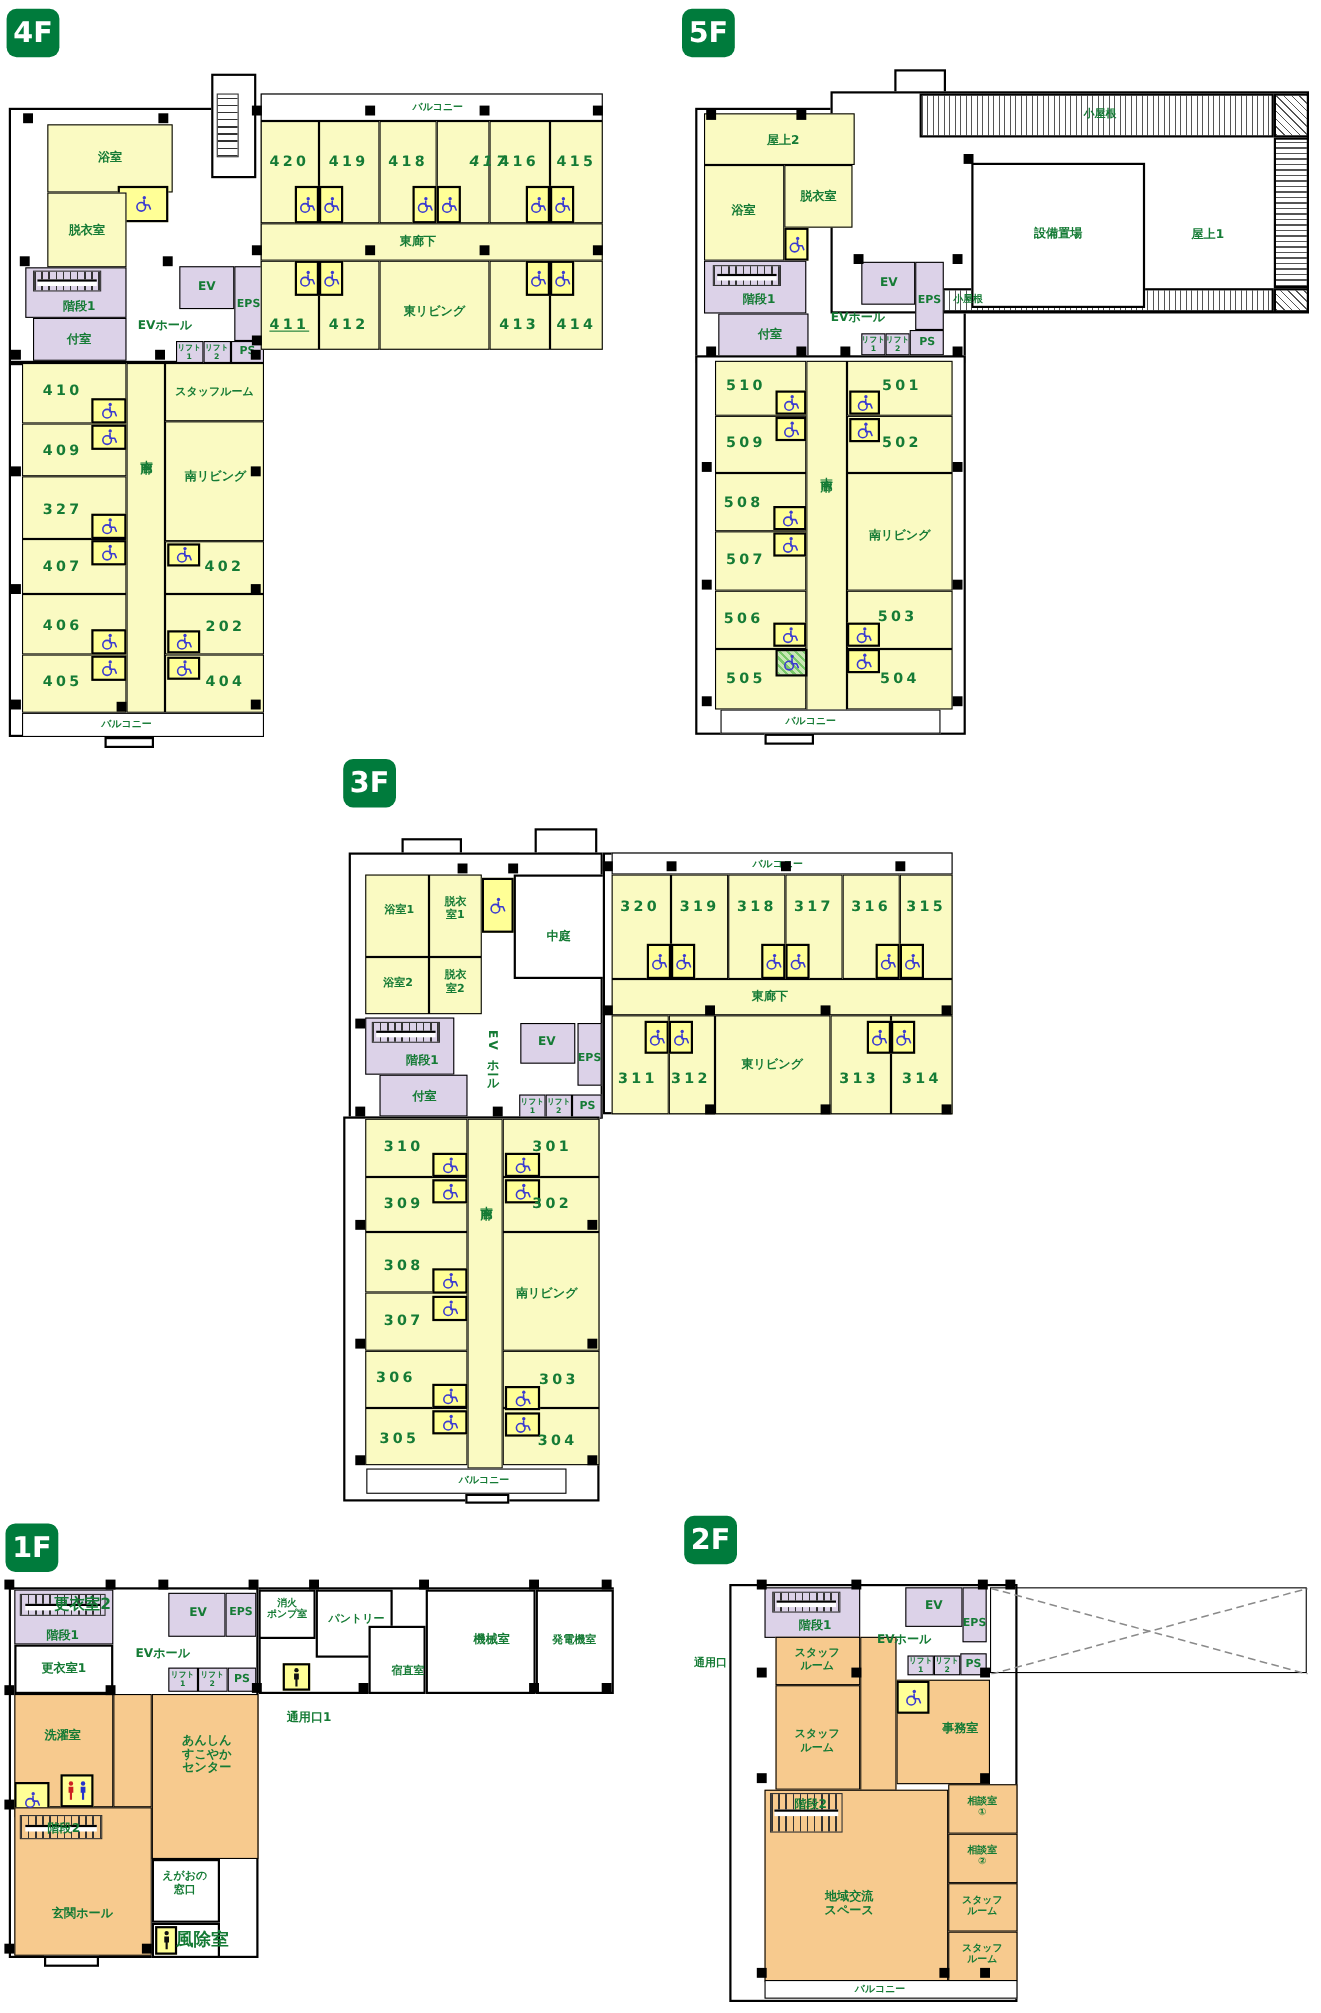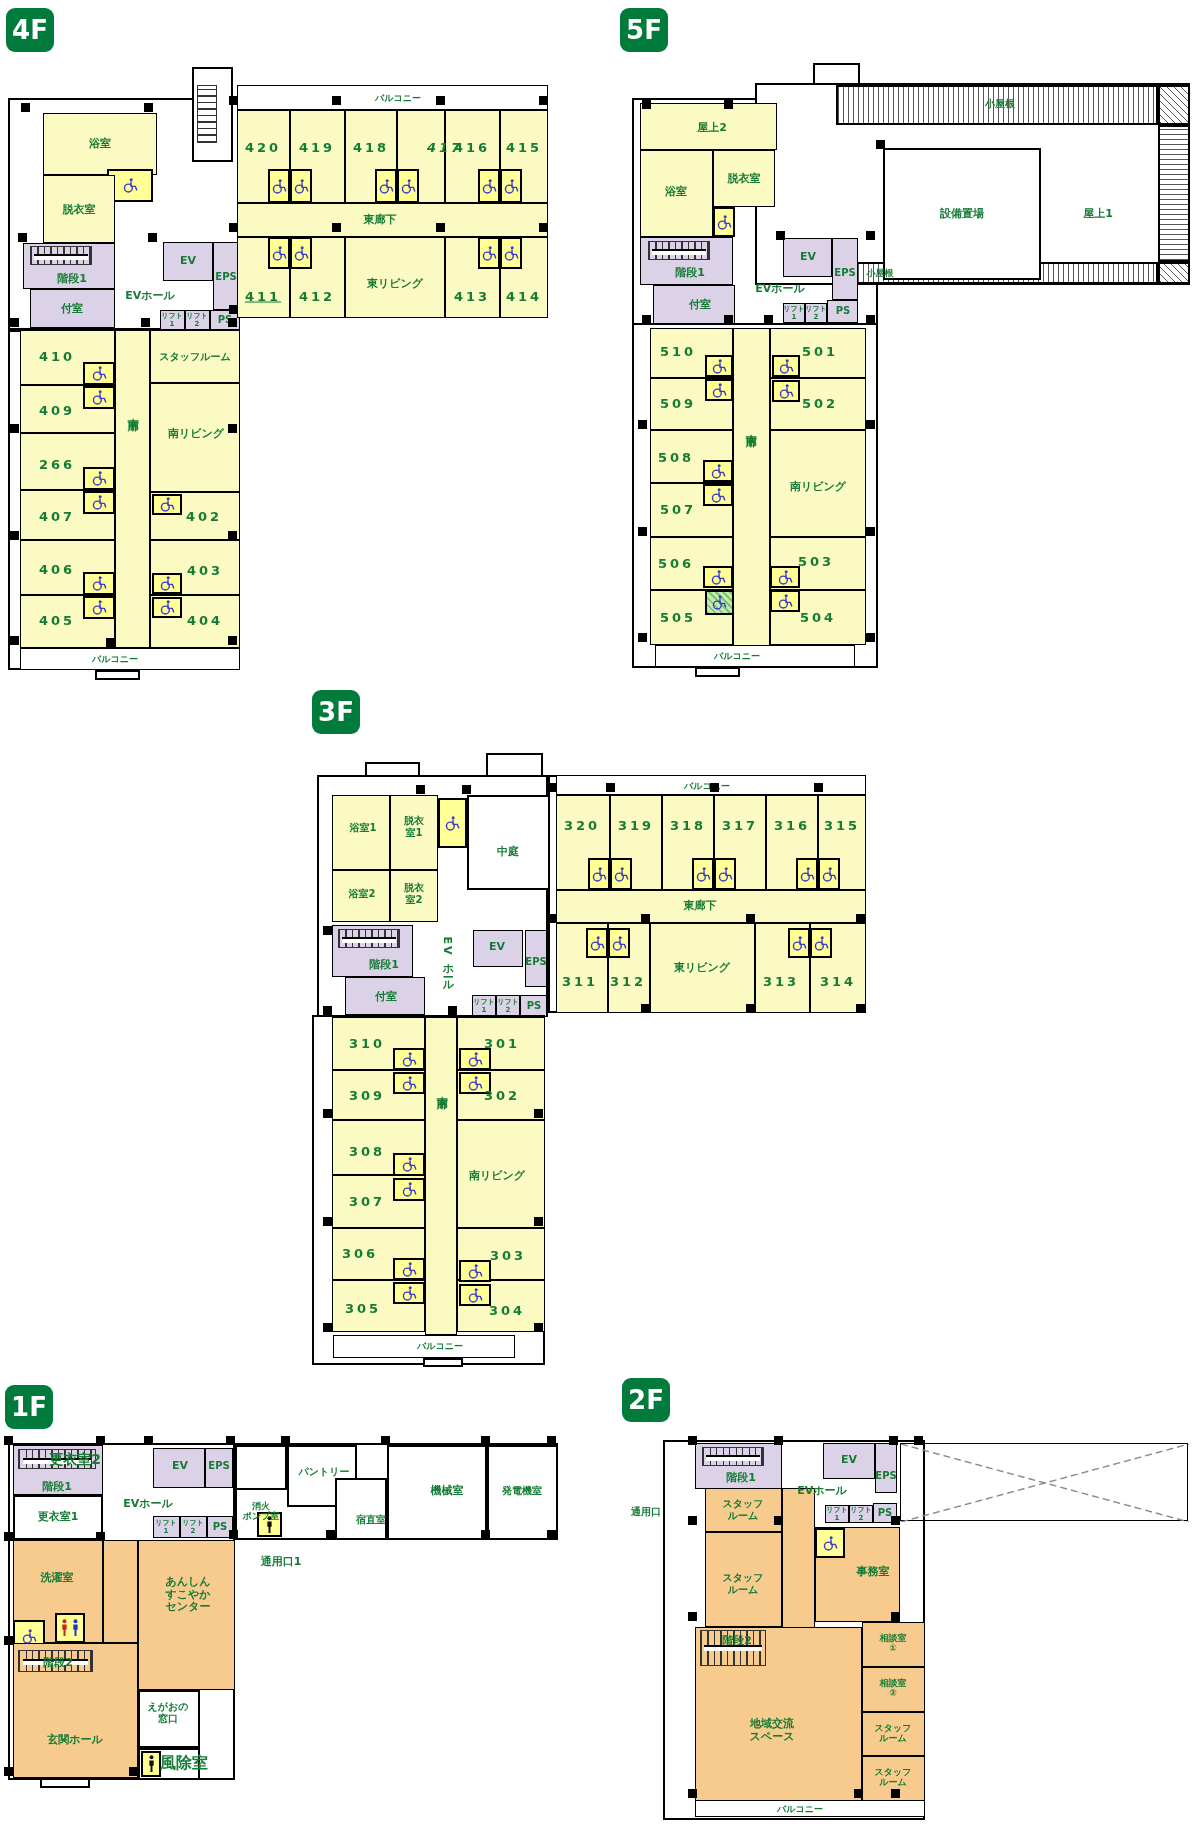--- a/index.html
+++ b/index.html
@@ -165,33 +165,33 @@
     </div>
     <div class="shape Y" style="left: 115px; top: 330px; width: 35px; height: 318px;"></div>
     <span class="lbl vert" style="left: 132px; top: 412px;">南廊下</span>
     <div class="shape Y" style="left: 150px; top: 330px; width: 90px; height: 53px;"></div>
     <span class="lbl" style="font-size: 10px; left: 195px; top: 357px;">スタッフルーム</span>
     <div class="shape Y" style="left: 20px; top: 330px; width: 95px; height: 55px;"></div>
     <span class="lbl num" style="left: 57px; top: 357px;">410</span>
     <div class="shape Y" style="left: 20px; top: 385px; width: 95px; height: 48px;"></div>
     <span class="lbl num" style="left: 57px; top: 411px;">409</span>
     <div class="shape Y" style="left: 20px; top: 433px; width: 95px; height: 57px;"></div>
-    <span class="lbl num" style="left: 57px; top: 465px;">266</span>
+    <span class="lbl num" style="left: 57px; top: 465px;">327</span>
     <div class="shape Y" style="left: 20px; top: 490px; width: 95px; height: 50px;"></div>
     <span class="lbl num" style="left: 57px; top: 517px;">407</span>
     <div class="shape Y" style="left: 20px; top: 540px; width: 95px; height: 55px;"></div>
     <span class="lbl num" style="left: 57px; top: 570px;">406</span>
     <div class="shape Y" style="left: 20px; top: 595px; width: 95px; height: 53px;"></div>
     <span class="lbl num" style="left: 57px; top: 621px;">405</span>
     <div class="shape Y" style="left: 150px; top: 383px; width: 90px; height: 109px;"></div>
     <span class="lbl" style="left: 196px; top: 434px;">南リビング</span>
     <div class="shape Y" style="left: 150px; top: 492px; width: 90px; height: 48px;"></div>
     <span class="lbl num" style="left: 204px; top: 517px;">402</span>
     <div class="shape Y" style="left: 150px; top: 540px; width: 90px; height: 55px;"></div>
-    <span class="lbl num" style="left: 205px; top: 571px;">403</span>
+    <span class="lbl num" style="left: 205px; top: 571px;">202</span>
     <div class="shape Y" style="left: 150px; top: 595px; width: 90px; height: 53px;"></div>
     <span class="lbl num" style="left: 205px; top: 621px;">404</span>
     <div class="shape WC" style="left: 83px; top: 362px; width: 32px; height: 23px;">
       <svg viewBox="0 0 20 20" width="17" height="17" class="icn">
         <circle cx="7.5" cy="13" r="4.6" fill="none" stroke="#3B3BD0" stroke-width="1.7"></circle>
         <circle cx="10.8" cy="3.2" r="1.8" fill="#3B3BD0"></circle>
         <path d="M10.6 5.8 L10.6 11 L15.6 11 L17.3 15.2" fill="none" stroke="#3B3BD0" stroke-width="1.7" stroke-linecap="round" stroke-linejoin="round"></path>
       </svg>
     </div>
     <div class="shape WC" style="left: 83px; top: 386px; width: 32px; height: 23px;">
@@ -710,21 +710,21 @@
     <span class="lbl" style="left: 148px; top: 1504px;">EVホール</span>
     <div class="shape P" style="left: 153px; top: 1516px; width: 27px; height: 22px;"></div>
     <span class="lbl" style="font-size: 7px; left: 166px; top: 1527px;">リフト
 1</span>
     <div class="shape P" style="left: 180px; top: 1516px; width: 27px; height: 22px;"></div>
     <span class="lbl" style="font-size: 7px; left: 193px; top: 1527px;">リフト
 2</span>
     <div class="shape P" style="left: 207px; top: 1516px; width: 26px; height: 22px;"></div>
     <span class="lbl" style="font-size: 10px; left: 220px; top: 1527px;">PS</span>
     <div class="shape W" style="left: 235px; top: 1445px; width: 52px; height: 45px;"></div>
-    <span class="lbl" style="font-size: 9px; left: 261px; top: 1463px; margin-top: 48px;">消火
+    <span class="lbl" style="font-size: 9px; left: 261px; top: 1463px;">消火
 ポンプ室</span>
     <div class="shape W" style="left: 287px; top: 1445px; width: 70px; height: 62px;"></div>
     <span class="lbl" style="font-size: 10px; left: 324px; top: 1472px;">パントリー</span>
     <div class="shape W" style="left: 335px; top: 1478px; width: 52px; height: 62px;"></div>
     <span class="lbl" style="font-size: 10px; left: 371px; top: 1520px;">宿直室</span>
     <div class="shape W" style="left: 387px; top: 1445px; width: 100px; height: 95px;"></div>
     <span class="lbl" style="left: 447px; top: 1491px;">機械室</span>
     <div class="shape W" style="left: 487px; top: 1445px; width: 71px; height: 95px;"></div>
     <span class="lbl" style="font-size: 10px; left: 522px; top: 1491px;">発電機室</span>
     <div class="shape WC" style="left: 257px; top: 1512px; width: 25px; height: 25px; display: flex; align-items: center; justify-content: center;">

